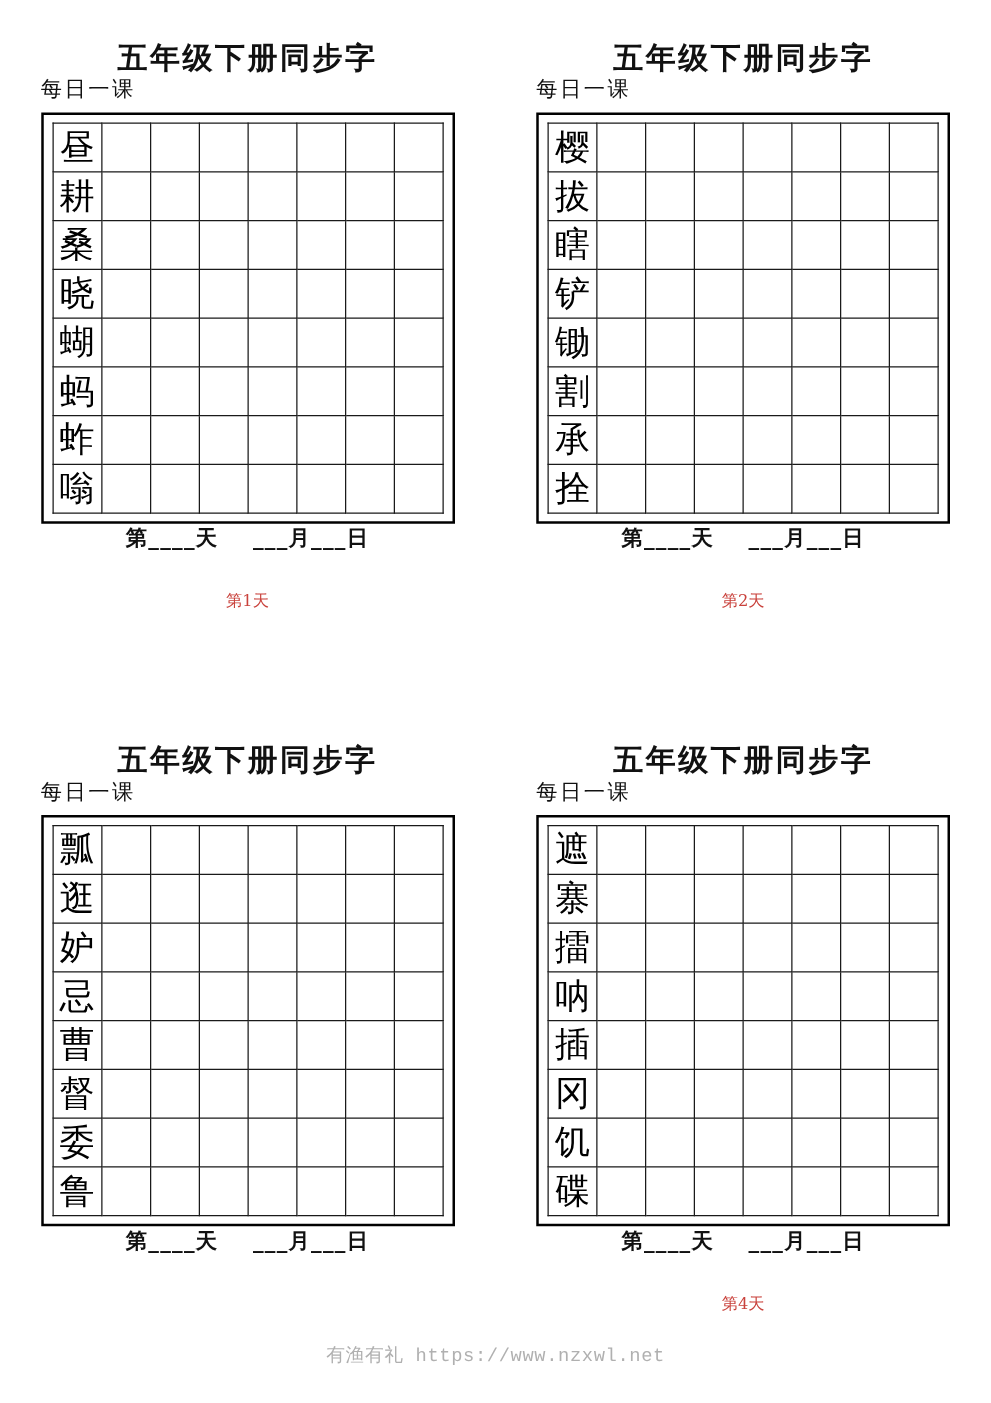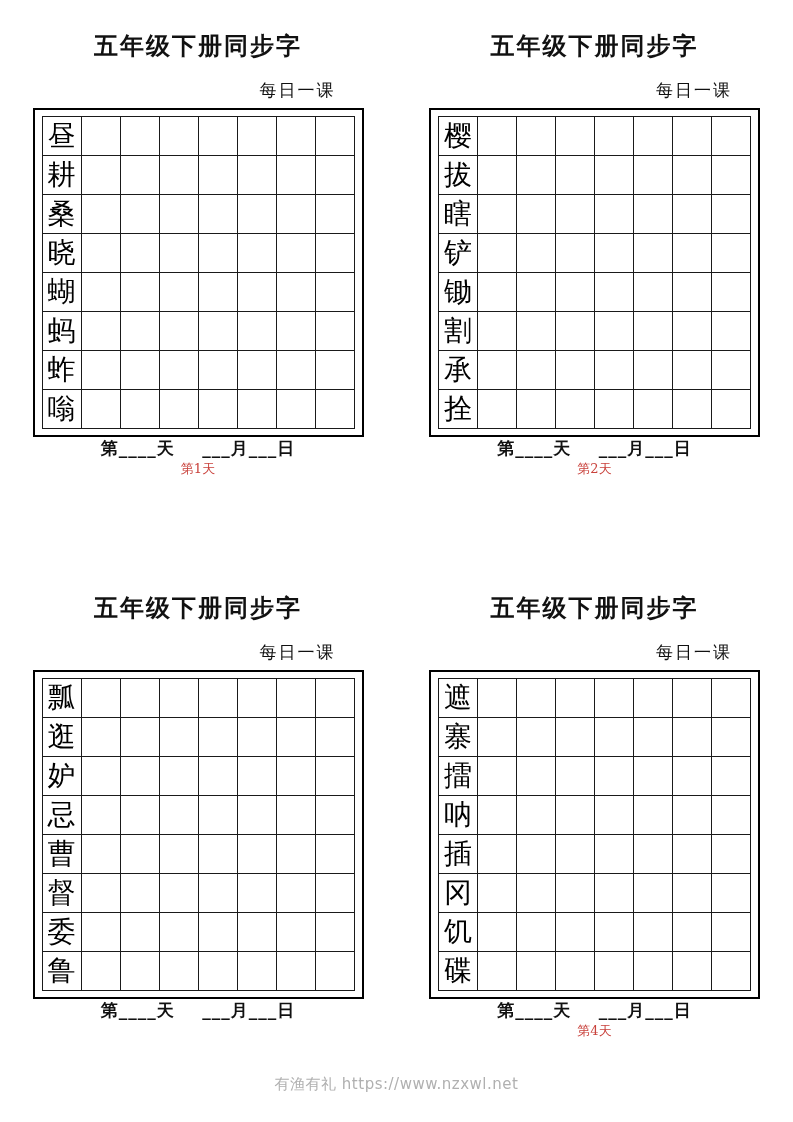--- a/index.html
+++ b/index.html
@@ -23,24 +23,24 @@
     text-align: center;
     font-size: 24px;
     font-weight: 700;
     letter-spacing: 2px;
     line-height: 1.3;
     color: #111111;
     font-family: "DejaVu Serif", "Liberation Serif", serif;
   }
   .ws-subtitle {
     width: 331px;
-    margin: 18px auto 0;
+    margin: 0 auto 0;
     box-sizing: border-box;
     padding-right: 28px;
-    text-align: right;
+    text-align: left;
     font-size: 17px;
     letter-spacing: 2px;
     line-height: 1.3;
     color: #111111;
     font-family: "DejaVu Serif", "Liberation Serif", serif;
   }
   .grid-box {
     width: 315px;
     margin: 7px auto 0;
     border: 2px solid #000000;
@@ -66,35 +66,36 @@
   .date-line {
     text-align: center;
     font-size: 17px;
     font-weight: 700;
     letter-spacing: 1px;
     white-space: pre;
     color: #111111;
     font-family: "DejaVu Serif", "Liberation Serif", serif;
   }
   .day-label {
-    margin-top: 0;
+    margin-top: 30px;
     text-align: center;
     font-size: 13px;
     color: var(--day-red, #c9423c);
     font-family: "DejaVu Serif", "Liberation Serif", serif;
   }
   .page-footer {
     position: absolute;
     left: 0;
     right: 0;
     bottom: 28px;
     text-align: center;
     font-size: 15px;
     color: #b0b0b0;
     letter-spacing: 0.5px;
+    font-family: Liberation Mono, monospace;
   }
 </style>
 </head>
 <body>
 
 <div class="page">
   <div class="quads">
 
     <section class="worksheet">
       <h2 class="ws-title">五年级下册同步字</h2>

